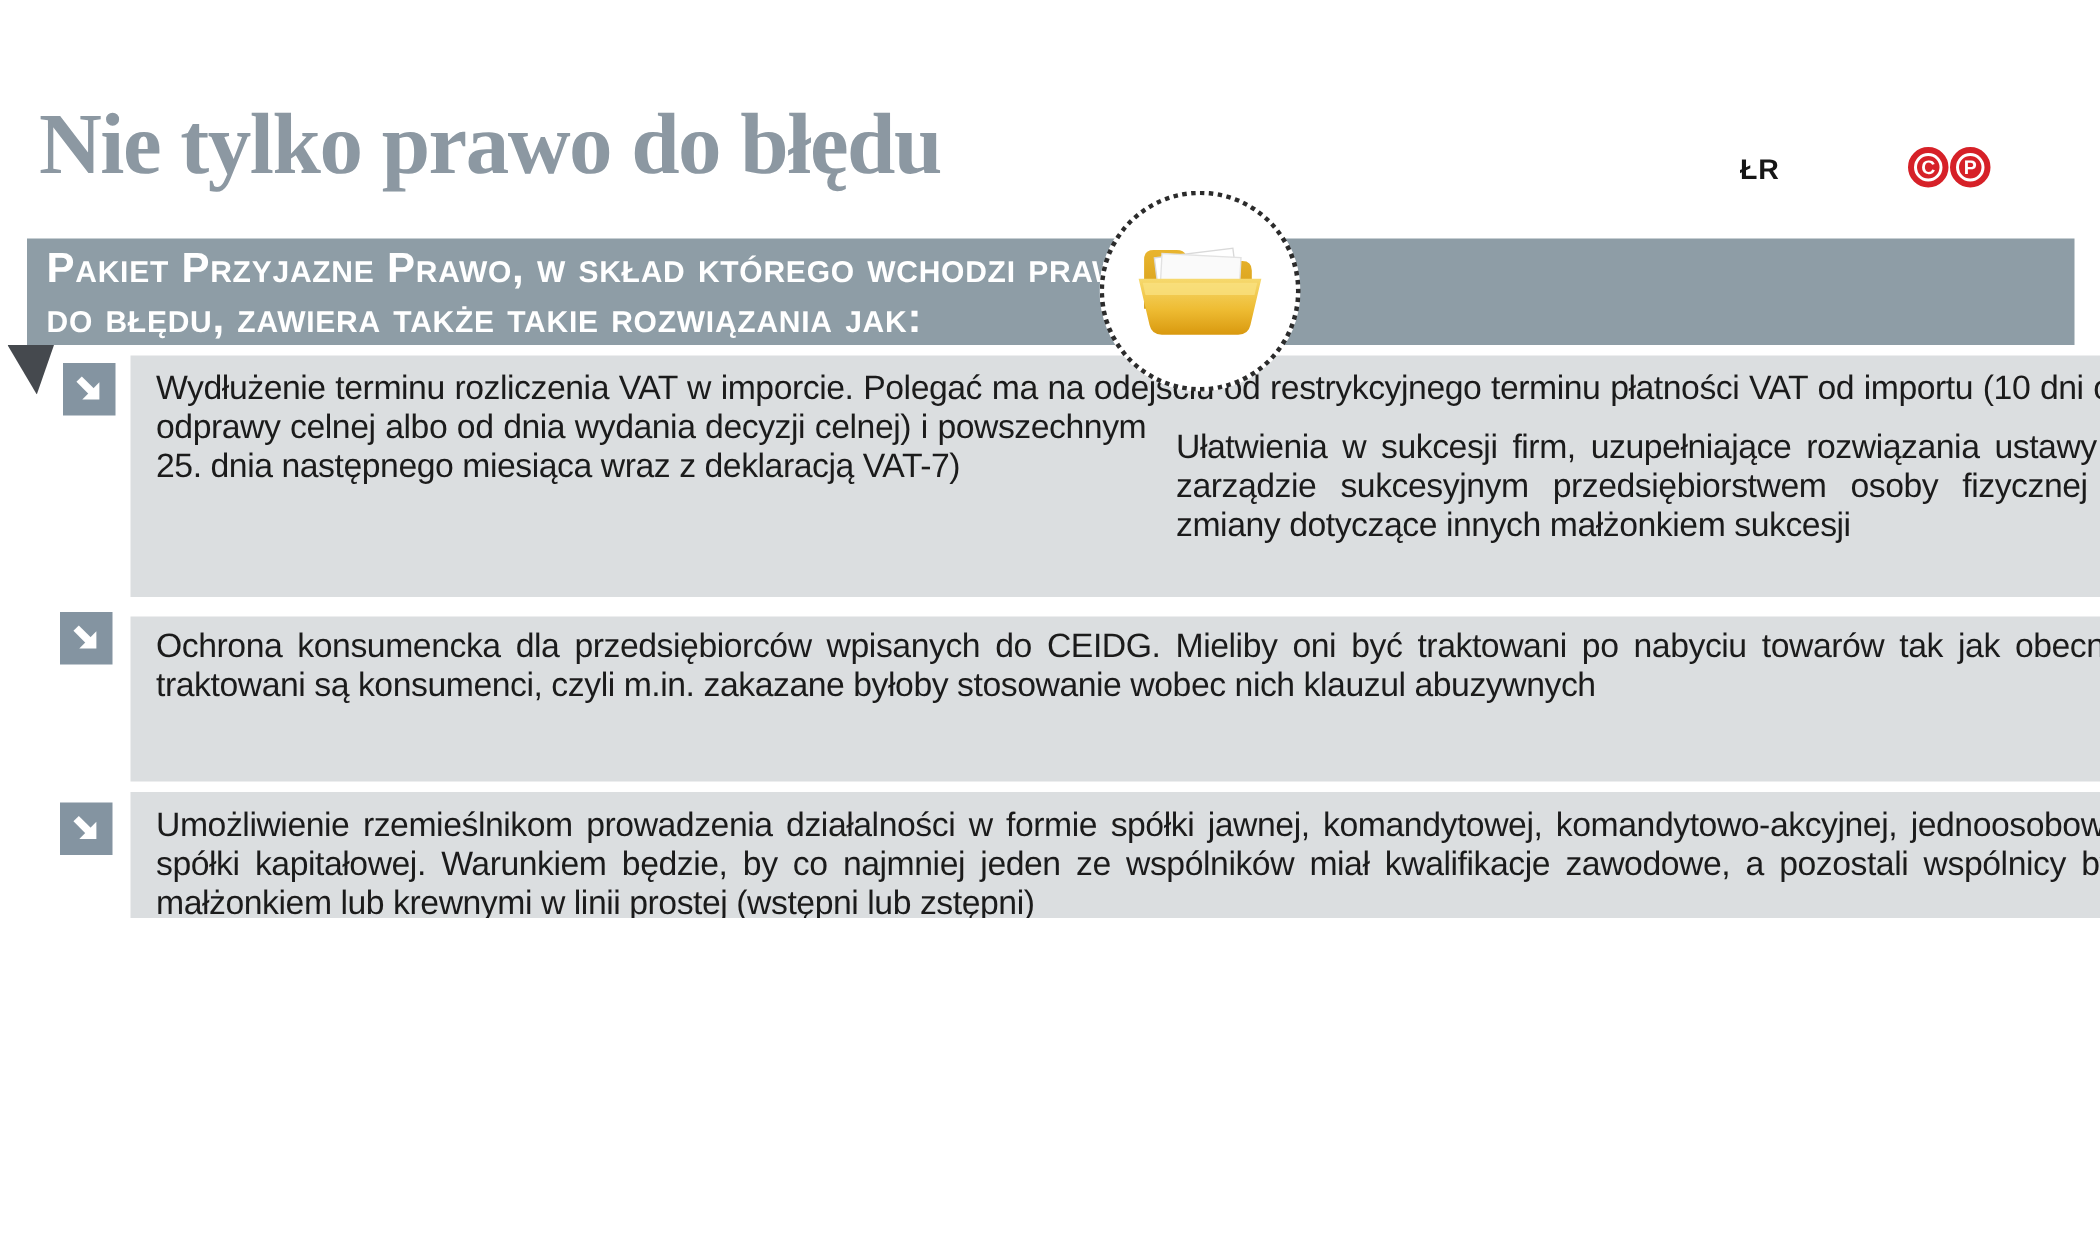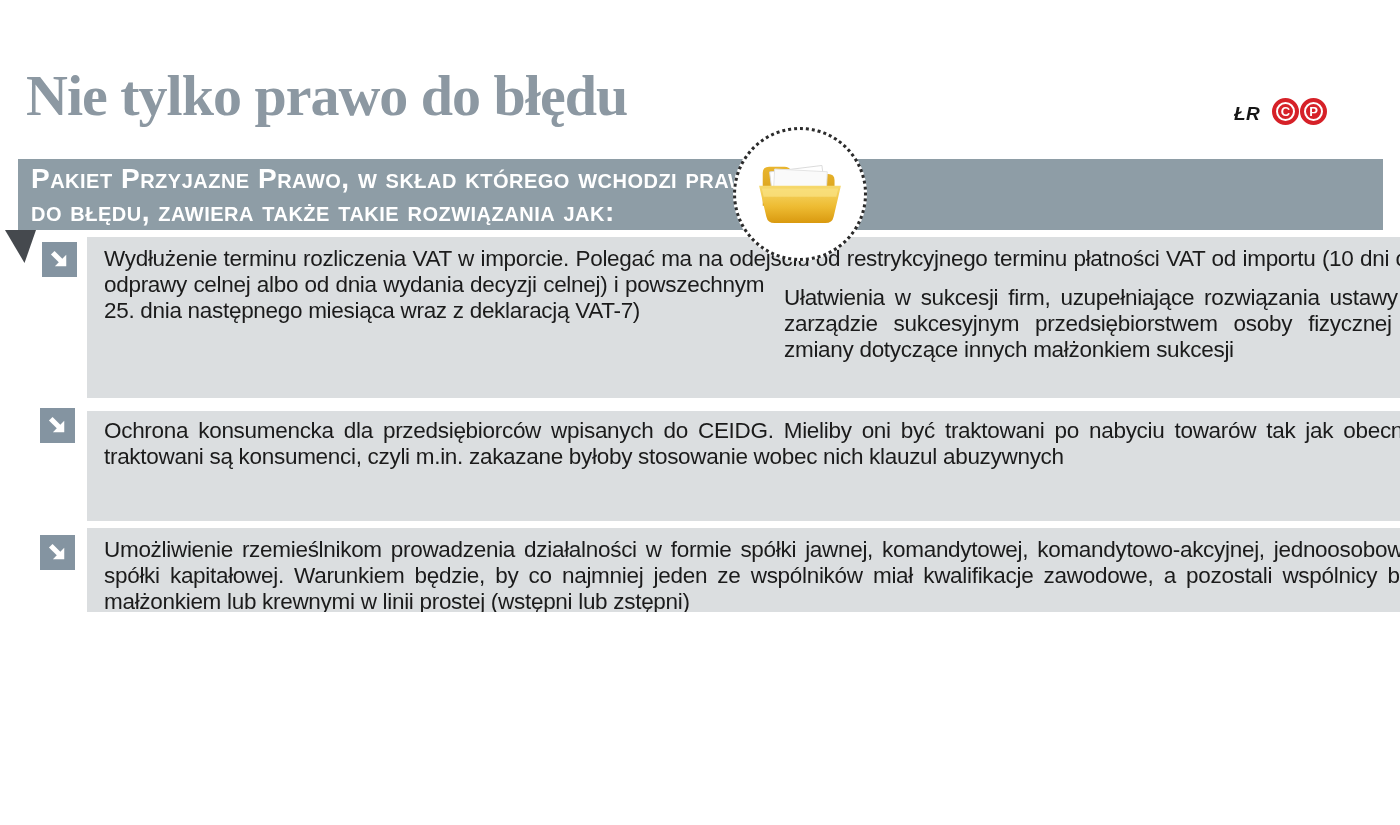--- a/index.html
+++ b/index.html
@@ -15,24 +15,23 @@
   .page-title{
     position:absolute;left:26px;top:66px;margin:0;
     font-family:"Liberation Serif", serif;
     font-weight:bold;
     font-size:58px;line-height:1.05;
     letter-spacing:-1px;
     color:var(--title_color,#8c98a2);
   }
   
   .credits{
-    position:absolute;left:1234px;top:103px;
+    position:absolute;left:1160px;top:103px;
     font-size:19px;font-weight:bold;color:#161616;
     letter-spacing:0.5px;
-    font-style:italic;
   }
   .badges{position:absolute;left:1272px;top:98px;display:flex;gap:1px;}
   .badge{
     width:27px;height:27px;border-radius:50%;
     background:var(--badge_color,#d62128);
     color:#ffffff;font-weight:bold;font-size:16px;
     display:flex;align-items:center;justify-content:center;
     box-sizing:border-box;border:2px solid var(--badge_color,#d62128);
   }
   .badge-inner{

